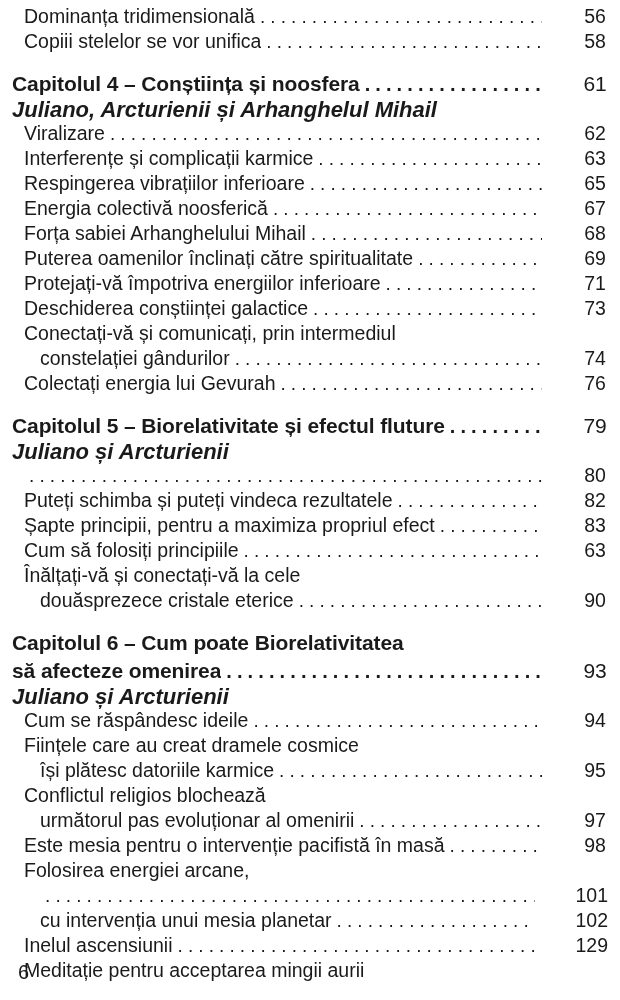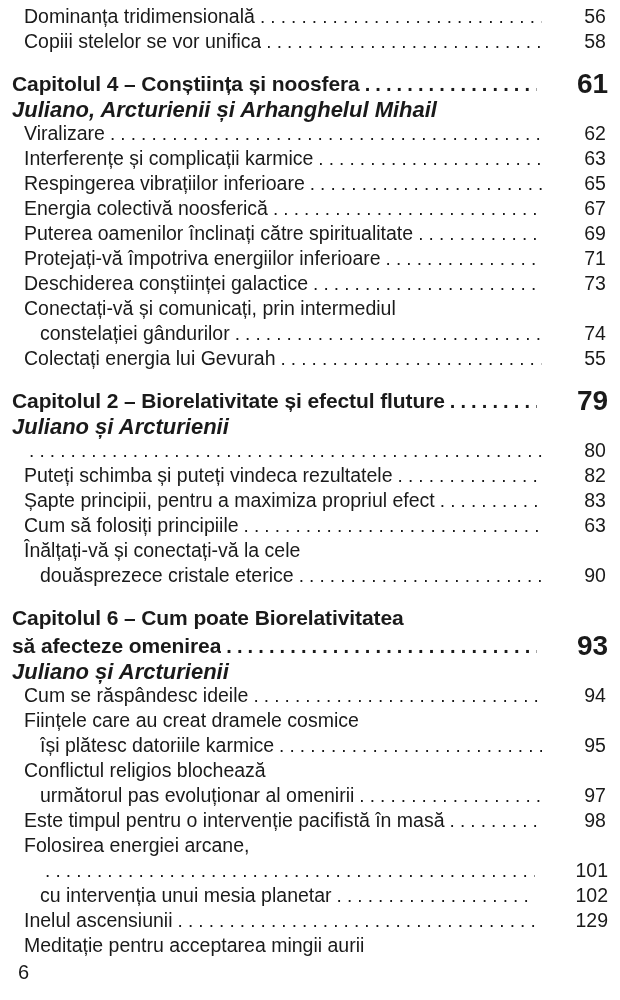--- a/index.html
+++ b/index.html
@@ -83,21 +83,21 @@
 
   
   .chapter {
     font-size: 21px;
     font-weight: 600;
     letter-spacing: -0.1px;
     margin-left: 0;
     width: 100%;
     line-height: 28px;
   }
-  .chapter .pg { font-size: 28px; font-weight: 700; }
+  .chapter .pg { font-size: 21px; font-weight: 400; }
   .chapter .leader::after { font-size: 20px; letter-spacing: 5.1px; }
   .chapter-gap { height: 16px; }
 
   
   .byline {
     font-size: 22px;
     font-style: italic;
     font-weight: 600;
     line-height: 23px;
     margin-left: 0;
@@ -149,20 +149,25 @@
         <span class="txt">Respingerea vibrațiilor inferioare</span>
         <span class="leader"></span>
         <span class="pg">65</span>
       </div>
       <div class="row entry">
         <span class="txt">Energia colectivă noosferică</span>
         <span class="leader"></span>
         <span class="pg">67</span>
       </div>
       <div class="row entry">
+        <span class="txt">Forța sabiei Arhanghelului Mihail</span>
+        <span class="leader"></span>
+        <span class="pg">68</span>
+      </div>
+      <div class="row entry">
         <span class="txt">Puterea oamenilor înclinați către spiritualitate</span>
         <span class="leader"></span>
         <span class="pg">69</span>
       </div>
       <div class="row entry">
         <span class="txt">Protejați-vă împotriva energiilor inferioare</span>
         <span class="leader"></span>
         <span class="pg">71</span>
       </div>
       <div class="row entry">
@@ -174,25 +179,25 @@
         <span class="txt">Conectați-vă și comunicați, prin intermediul</span>
       </div>
       <div class="row entry cont">
         <span class="txt">constelației gândurilor</span>
         <span class="leader"></span>
         <span class="pg">74</span>
       </div>
       <div class="row entry">
         <span class="txt">Colectați energia lui Gevurah</span>
         <span class="leader"></span>
-        <span class="pg">55</span>
+        <span class="pg">76</span>
       </div>
       <div class="chapter-gap"></div>
       <div class="row chapter">
-        <span class="txt">Capitolul 2 – Biorelativitate și efectul fluture</span>
+        <span class="txt">Capitolul 5 – Biorelativitate și efectul fluture</span>
         <span class="leader"></span>
         <span class="pg">79</span>
       </div>
       <div class="byline">Juliano și Arcturienii</div>
       <div class="row entry">
         <span class="leader"></span>
         <span class="pg">80</span>
       </div>
       <div class="row entry">
         <span class="txt">Puteți schimba și puteți vindeca rezultatele</span>
@@ -242,21 +247,21 @@
       </div>
       <div class="row entry nodots">
         <span class="txt">Conflictul religios blochează</span>
       </div>
       <div class="row entry cont">
         <span class="txt">următorul pas evoluționar al omenirii</span>
         <span class="leader"></span>
         <span class="pg">97</span>
       </div>
       <div class="row entry">
-        <span class="txt">Este timpul pentru o intervenție pacifistă în masă</span>
+        <span class="txt">Este mesia pentru o intervenție pacifistă în masă</span>
         <span class="leader"></span>
         <span class="pg">98</span>
       </div>
       <div class="row entry nodots">
         <span class="txt">Folosirea energiei arcane,</span>
       </div>
       <div class="row entry cont">
         <span class="leader"></span>
         <span class="pg">101</span>
       </div>

